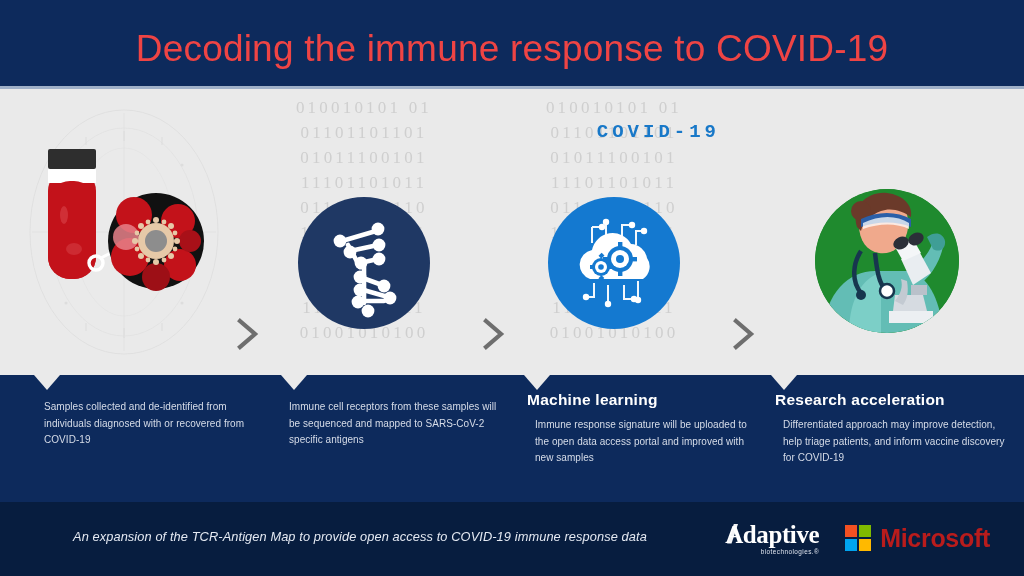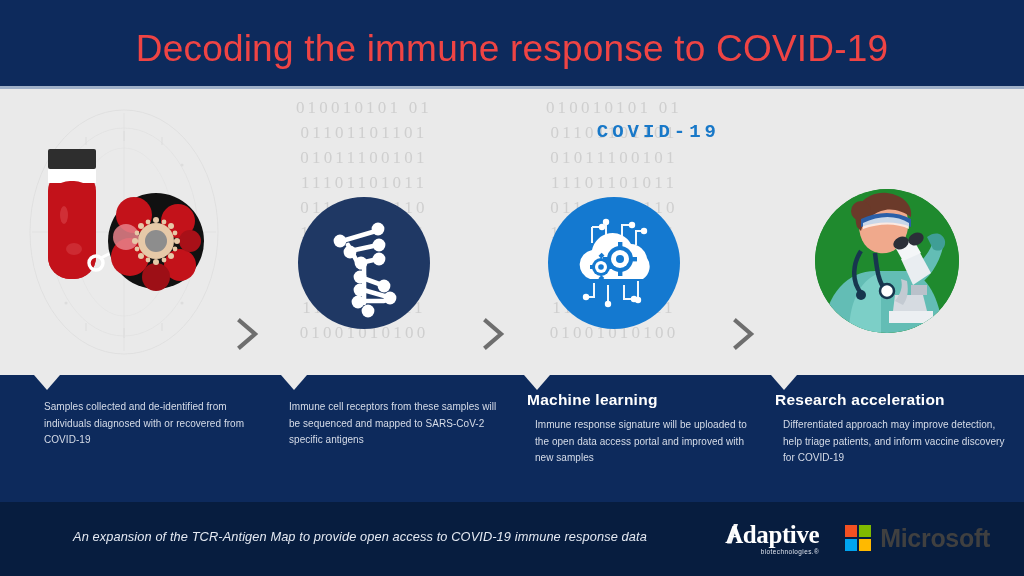--- a/index.html
+++ b/index.html
@@ -71,21 +71,21 @@
   .logos{position:absolute;right:34px;top:515px;height:46px;display:flex;align-items:center;gap:26px;z-index:3;}
   .adaptive{position:relative;color:#fff;}
   .adaptive .word{font-size:25px;font-weight:700;letter-spacing:-.4px;line-height:25px;
     font-family:"Liberation Serif",serif;}
   .adaptive .sub{font-size:6.4px;letter-spacing:.45px;color:#dfe4ee;text-align:right;margin-top:1px;}
   .adaptive .slash{position:absolute;left:2px;top:2px;width:11px;height:20px;
     background:#fff;clip-path:polygon(62% 0,100% 0,40% 100%,0 100%);opacity:.95;}
   .ms{display:flex;align-items:center;gap:9px;}
   .ms-grid{width:26px;height:26px;display:grid;grid-template-columns:1fr 1fr;grid-template-rows:1fr 1fr;gap:2.5px;}
   .ms-grid i{display:block;}
-  .ms-word{color:#404040;font-size:25px;font-weight:600;letter-spacing:-.3px;
+  .ms-word{color:#b91c1c;font-size:25px;font-weight:600;letter-spacing:-.3px;
     font-family:"Liberation Sans",sans-serif;}
 </style>
 </head>
 <body>
 
 <div class="page">
 
   <div class="header">
     <div class="header-title">Decoding the immune response to COVID-19</div>
   </div>

